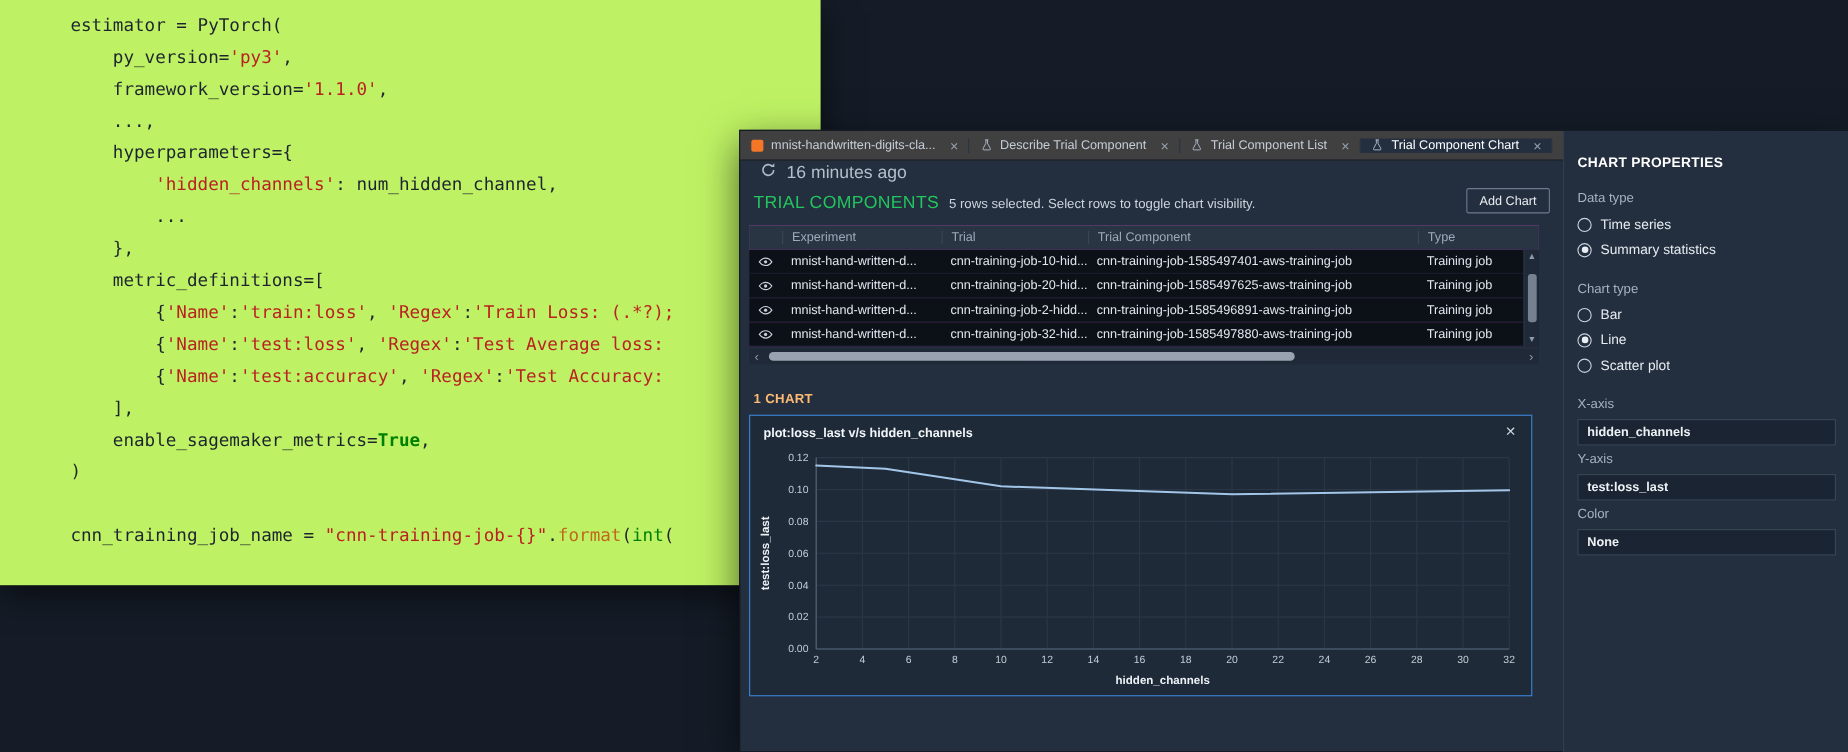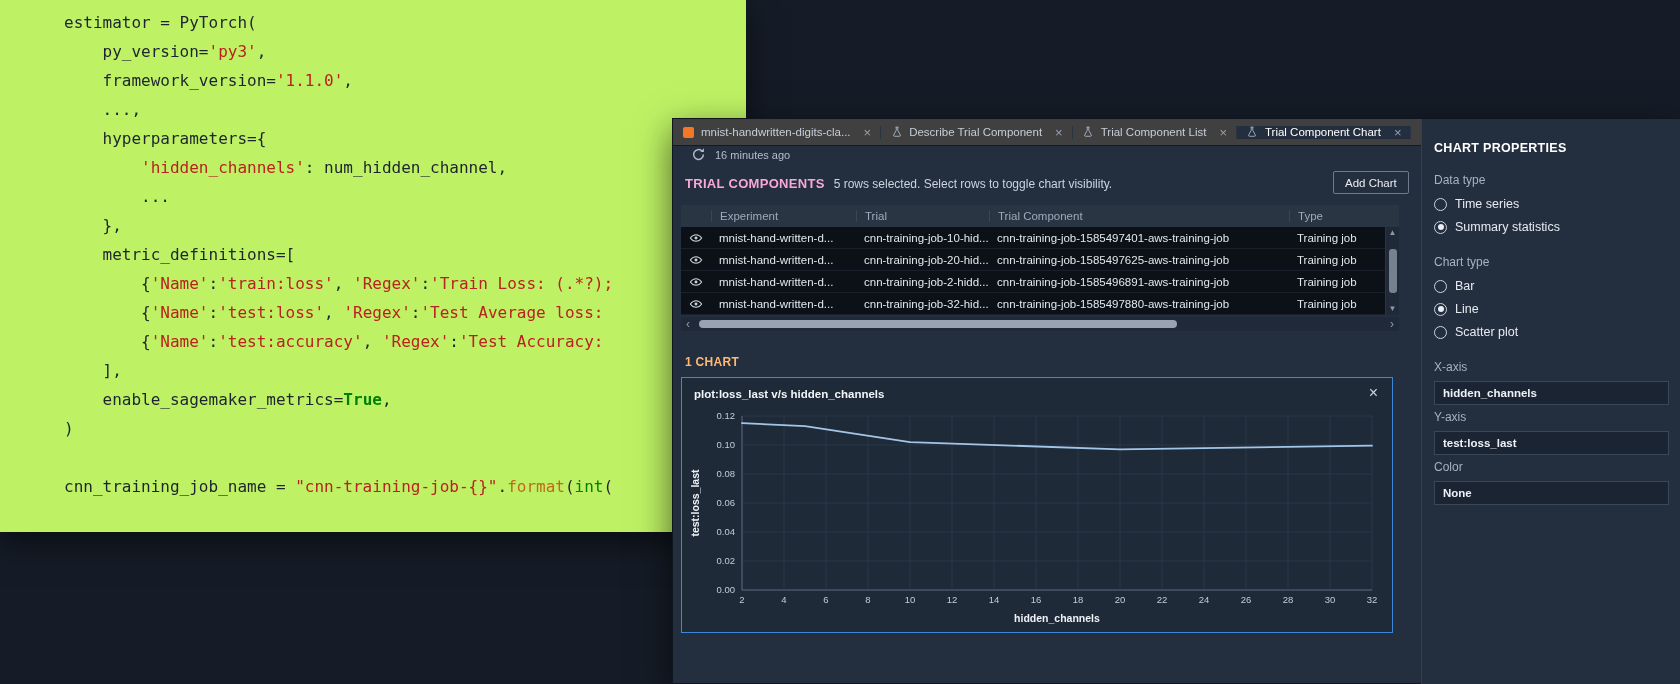--- a/index.html
+++ b/index.html
@@ -29,25 +29,25 @@
           border-bottom:1px solid #121a24;display:flex;align-items:center}
   .tab{display:flex;align-items:center;gap:6px;padding:0 9px;border-right:1px solid #2a3444;
        font-size:11.5px;color:#c5cdd7;cursor:default;white-space:nowrap}
   .tab.active{background:#232e3e;color:#ffffff}
   .tab-icon{display:inline-flex;width:13px;height:13px;align-items:center;justify-content:center}
   .nb-sq{display:inline-block;width:11px;height:11px;background:#f37726;border-radius:2px}
   .tab-close{margin-left:7px;color:#96a1af;font-size:13px;line-height:1}
 
   
   .refresh{position:absolute;left:18px;top:28px;width:16px;height:16px;cursor:pointer}
-  .last-refreshed{position:absolute;left:42px;top:30px;font-size:11px;color:#b4bfcb}
+  .last-refreshed{position:absolute;left:42px;top:30px;font-size:16px;color:#b4bfcb}
 
   
   .tc-head{position:absolute;left:12px;top:57px;display:flex;align-items:baseline;gap:9px}
-  .tc-title{font-size:13px;font-weight:bold;color:#f9a8d4;letter-spacing:.3px}
+  .tc-title{font-size:16px;font-weight:normal;color:#22c55e;letter-spacing:.3px}
   .tc-sub{font-size:12px;color:#ccd4de}
   .add-chart{position:absolute;left:660px;top:52px;height:23px;padding:0 11px;
              background:transparent;border:1px solid #6b7b8d;border-radius:2px;
              color:#e9edf2;font-size:11.5px;font-family:inherit;cursor:pointer}
 
   
   .tc-table{position:absolute;left:8px;top:86px;width:718px;height:110px;background:#d946ef}
   .th-row{display:flex;height:22px;align-items:center;background:#2a3544;
           color:#9daab9;font-size:11.5px}
   .tr{display:flex;height:22px;align-items:center;background:#0c1017;

